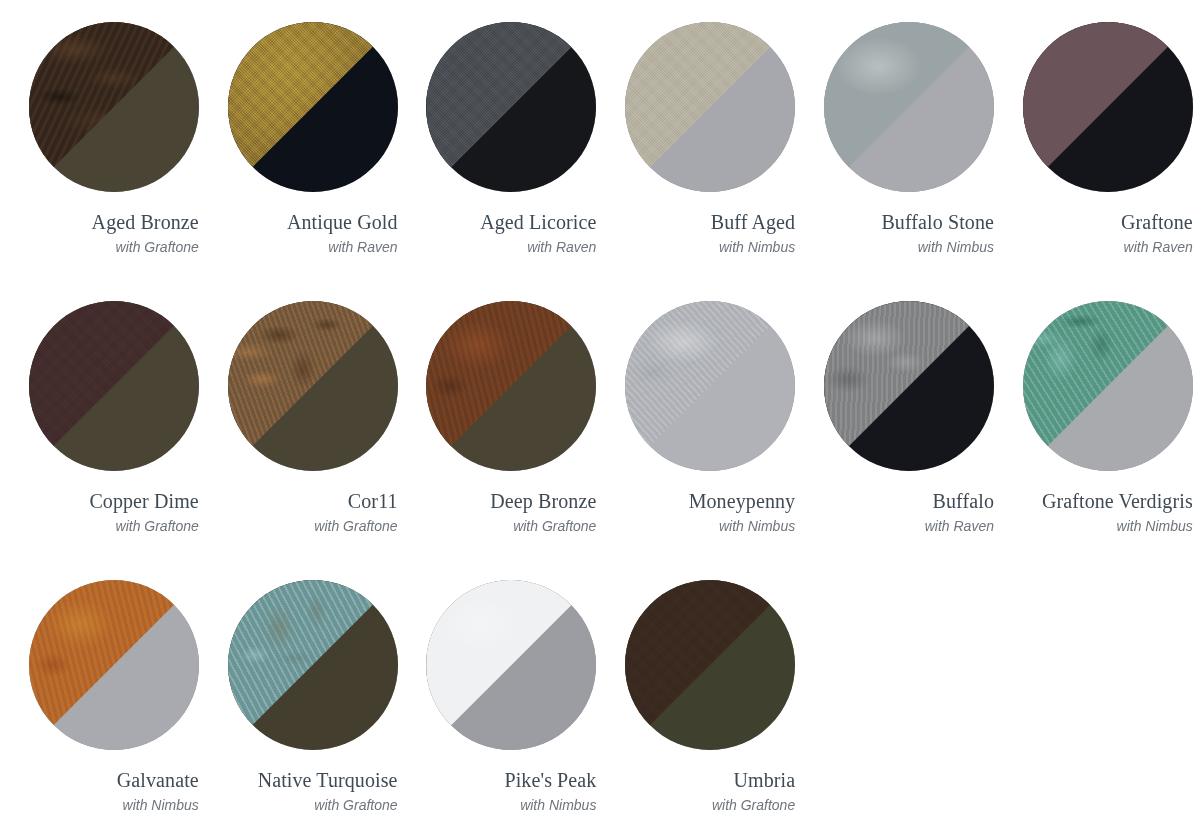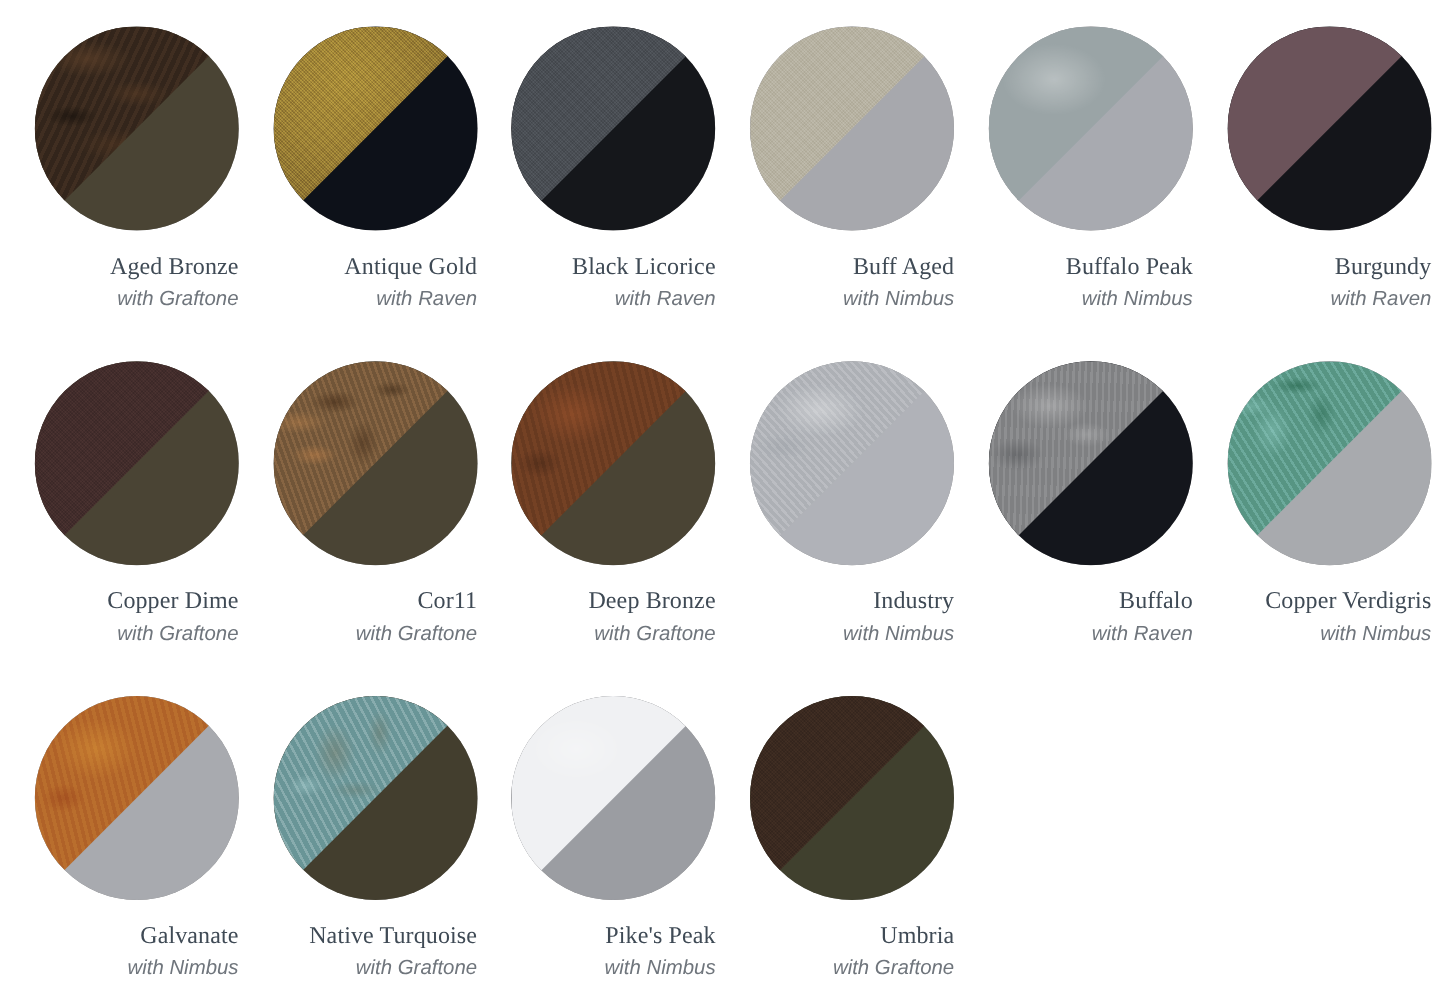--- a/index.html
+++ b/index.html
@@ -145,21 +145,21 @@
     line-height: 1.15;
     color: #3f4a55;
     text-align: center;
     letter-spacing: .1px;
     white-space: nowrap;
   }
   .chip-partner {
     margin-top: 5px;
     font-family: "Liberation Sans", sans-serif;
     font-style: italic;
-    font-size: 17px;
+    font-size: 14px;
     line-height: 1.2;
     color: #6f757c;
     text-align: center;
     white-space: nowrap;
   }
 </style>
 </head>
 <body style="background: rgb(255, 255, 255);">
 
 <div class="swatch-grid">
@@ -186,21 +186,21 @@
       <div class="chip-partner">with Raven</div>
     </div>
     <div class="swatch-cell">
       <div class="chip-wrap">
         <div class="chip">
           <div class="chip-base" style="background: rgb(21, 23, 27);"></div>
           <div class="chip-primary" style="background: rgb(75, 79, 85);"></div>
           <div class="chip-tex tex-grain"></div>
         </div>
       </div>
-      <div class="chip-name">Black Licorice</div>
+      <div class="chip-name">Aged Licorice</div>
       <div class="chip-partner">with Raven</div>
     </div>
     <div class="swatch-cell">
       <div class="chip-wrap">
         <div class="chip">
           <div class="chip-base" style="background: rgb(167, 168, 173);"></div>
           <div class="chip-primary" style="background: rgb(184, 179, 163);"></div>
           <div class="chip-tex tex-grain"></div>
         </div>
       </div>
@@ -208,31 +208,31 @@
       <div class="chip-partner">with Nimbus</div>
     </div>
     <div class="swatch-cell">
       <div class="chip-wrap">
         <div class="chip">
           <div class="chip-base" style="background: rgb(168, 170, 176);"></div>
           <div class="chip-primary" style="background: rgb(154, 164, 166);"></div>
           <div class="chip-tex tex-sheen"></div>
         </div>
       </div>
-      <div class="chip-name">Buffalo Peak</div>
+      <div class="chip-name">Buffalo Stone</div>
       <div class="chip-partner">with Nimbus</div>
     </div>
     <div class="swatch-cell">
       <div class="chip-wrap">
         <div class="chip">
           <div class="chip-base" style="background: rgb(20, 21, 26);"></div>
           <div class="chip-primary" style="background: rgb(107, 83, 90);"></div>
         </div>
       </div>
-      <div class="chip-name">Burgundy</div>
+      <div class="chip-name">Graftone</div>
       <div class="chip-partner">with Raven</div>
     </div>
     <div class="swatch-cell">
       <div class="chip-wrap">
         <div class="chip">
           <div class="chip-base" style="background: rgb(74, 68, 52);"></div>
           <div class="chip-primary" style="background: rgb(67, 45, 44);"></div>
           <div class="chip-tex tex-grain"></div>
         </div>
       </div>
@@ -262,21 +262,21 @@
       <div class="chip-partner">with Graftone</div>
     </div>
     <div class="swatch-cell">
       <div class="chip-wrap">
         <div class="chip">
           <div class="chip-base" style="background: rgb(176, 178, 184);"></div>
           <div class="chip-primary" style="background: rgb(179, 182, 187);"></div>
           <div class="chip-tex tex-brushed"></div>
         </div>
       </div>
-      <div class="chip-name">Industry</div>
+      <div class="chip-name">Moneypenny</div>
       <div class="chip-partner">with Nimbus</div>
     </div>
     <div class="swatch-cell">
       <div class="chip-wrap">
         <div class="chip">
           <div class="chip-base" style="background: rgb(20, 22, 28);"></div>
           <div class="chip-primary" style="background: rgb(135, 136, 138);"></div>
           <div class="chip-tex tex-concrete"></div>
         </div>
       </div>
@@ -284,21 +284,21 @@
       <div class="chip-partner">with Raven</div>
     </div>
     <div class="swatch-cell">
       <div class="chip-wrap">
         <div class="chip">
           <div class="chip-base" style="background: rgb(168, 170, 174);"></div>
           <div class="chip-primary" style="background: rgb(98, 160, 144);"></div>
           <div class="chip-tex tex-patina"></div>
         </div>
       </div>
-      <div class="chip-name">Copper Verdigris</div>
+      <div class="chip-name">Graftone Verdigris</div>
       <div class="chip-partner">with Nimbus</div>
     </div>
     <div class="swatch-cell">
       <div class="chip-wrap">
         <div class="chip">
           <div class="chip-base" style="background: rgb(168, 170, 175);"></div>
           <div class="chip-primary" style="background: rgb(181, 104, 42);"></div>
           <div class="chip-tex tex-leather"></div>
         </div>
       </div>

